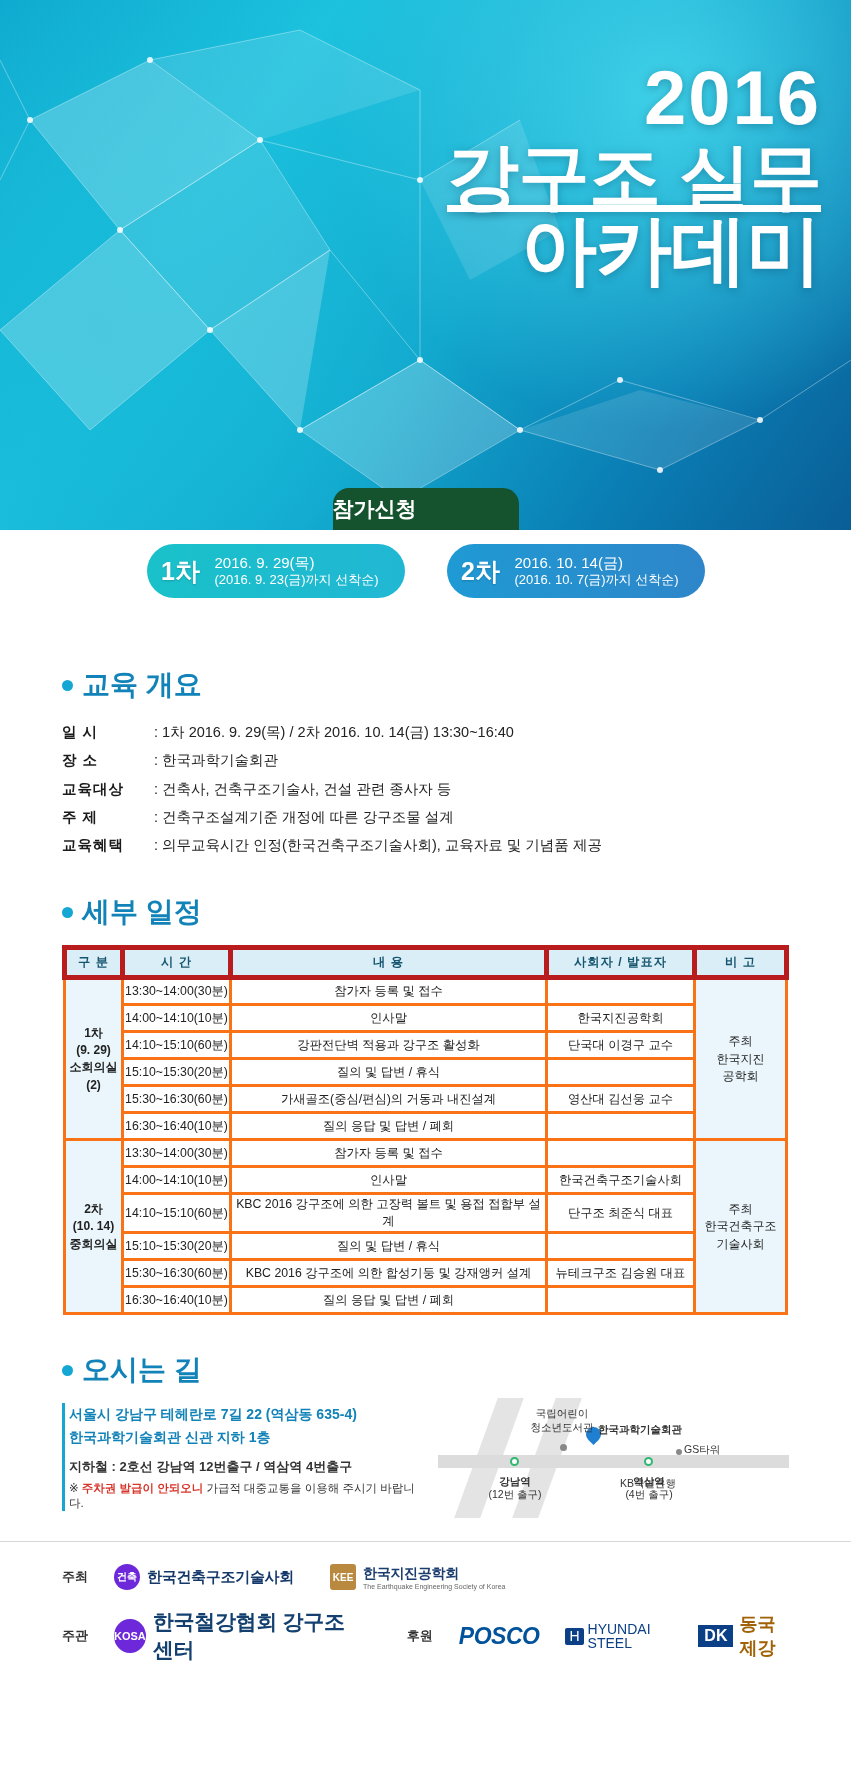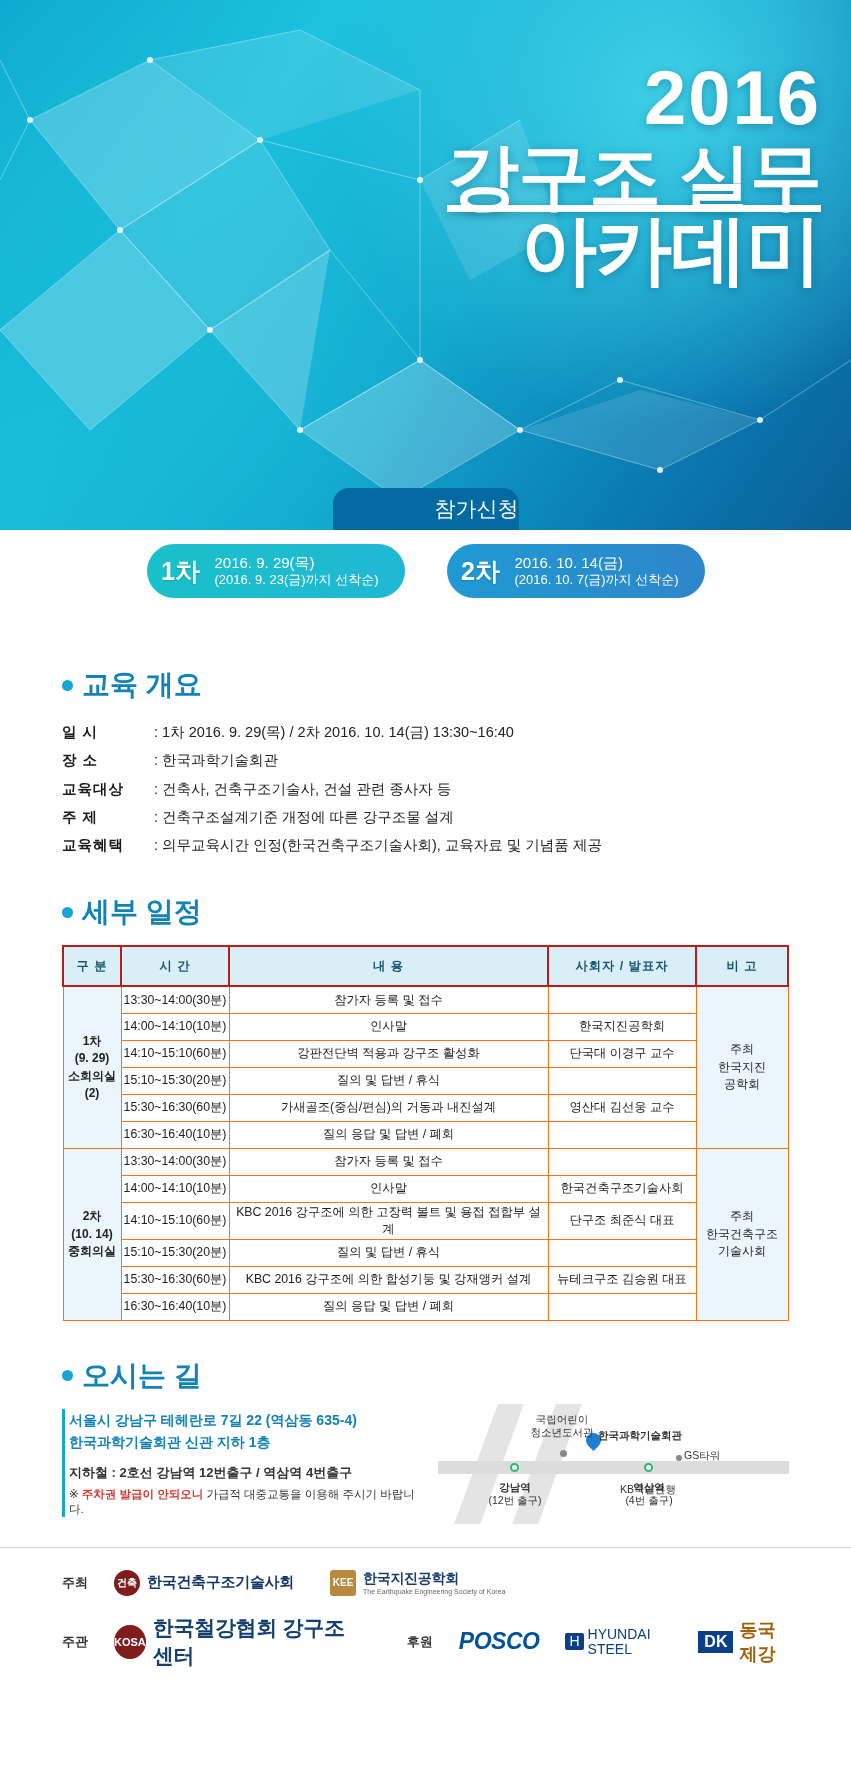--- a/index.html
+++ b/index.html
@@ -32,22 +32,22 @@
   .hero-year {
     font-size:76px; font-weight:bold; letter-spacing:2px; margin-bottom:4px;
   }
   .hero-l1 { font-size:72px; font-weight:bold; letter-spacing:-1px;text-decoration:underline; }
   .hero-l2 { font-size:76px; font-weight:bold; letter-spacing:-1px; }
 
   
   .apply-wrap { position:relative; height:110px; background:#fff; }
   .apply-tab {
     position:absolute; left:50%; transform:translateX(-50%); top:-42px;
-    width:186px; height:42px; line-height:42px; text-align:right;
-    background:#0369a1; color:#fff; font-size:21px; font-weight:normal;
+    width:186px; height:42px; line-height:42px; text-align:left;
+    background:#14532d; color:#fff; font-size:21px; font-weight:bold;
     border-radius:16px 16px 0 0;
   }
   .round-rows { display:flex; justify-content:center; gap:42px; padding-top:14px; }
   .round {
     display:flex; align-items:center; height:54px; border-radius:27px;
     padding:0 26px 0 6px; color:#fff;
   }
   .round.r1 { background:linear-gradient(90deg,#19c1c9 0%, #21b7d4 100%); }
   .round.r2 { background:linear-gradient(90deg,#1f9ad4 0%, #2e86c9 100%); }
   .round .badge {
@@ -66,25 +66,25 @@
   .sec-title { font-size:28px; font-weight:bold; color:#1283b8; }
 
   .info-list { font-size:14.5px; line-height:1.95; }
   .info-row { display:flex; }
   .info-key { width:92px; font-weight:bold; color:#1a1a1a; letter-spacing:1px; flex:none; }
   .info-val { color:#222; }
 
   
   table.sched { width:100%; border-collapse:collapse; font-size:12.3px; }
   table.sched th {
-    background:#d9eef7; border:2px solid #b91c1c; color:#15546e;
-    font-weight:bold; height:40px; letter-spacing:1px;
+    background:#d9eef7; border:5px solid #b91c1c; color:#15546e;
+    font-weight:bold; height:30px; letter-spacing:1px;
   }
   table.sched td {
-    border:1px solid #f97316; height:27px; text-align:center; color:#222;
+    border:3px solid #f97316; height:27px; text-align:center; color:#222;
   }
   td.rowhead { background:#eaf6fb; font-size:12px; line-height:1.45; font-weight:bold; }
   td.note { background:#eaf6fb; font-size:12px; line-height:1.45; }
   td.time { width:108px; }
   td.content { text-align:center; }
   td.speaker { width:148px; }
   col.c1 { width:58px; }
 
   
   .dir-wrap { display:flex; gap:16px; align-items:flex-start; }
@@ -102,21 +102,21 @@
   .map-pin { position:absolute; width:15px; height:15px; border-radius:50% 50% 50% 0; background:#1f7fd0; transform:rotate(-45deg); }
   .map-lbl { position:absolute; font-size:10.5px; color:#333; line-height:1.3; text-align:center; }
   .map-lbl.strong { font-weight:bold; }
 
   
   .footer { margin-top:28px; border-top:1px solid #d8d8d8; padding:22px 62px 0 62px; }
   .frow { display:flex; align-items:center; gap:18px; margin-bottom:18px; }
   .flabel { font-size:13px; color:#333; font-weight:bold; width:34px; flex:none; }
   .org { display:flex; align-items:center; gap:7px; }
   .org-mark {
-    width:26px; height:26px; border-radius:50%; background:#7f1d1d; color:#fff;
+    width:26px; height:26px; border-radius:50%; background:#6d28d9; color:#fff;
     font-size:10px; display:flex; align-items:center; justify-content:center; font-weight:bold;
   }
   .org-mark.sq { border-radius:3px; background:#b8893f; }
   .org-name { font-size:15px; font-weight:bold; color:#15386b; letter-spacing:-0.3px; }
   .org-name.sm { font-size:12.5px; color:#3a3a3a; }
   .org-name.big { font-size:21px; color:#13406f; }
   .org-mark.big { width:34px; height:34px; font-size:11px; }
   .spon { display:flex; align-items:center; gap:26px; }
   .spon-item { font-size:19px; font-weight:bold; letter-spacing:-0.5px; }
   .posco { color:#00529b; font-size:23px; font-style:italic; }

